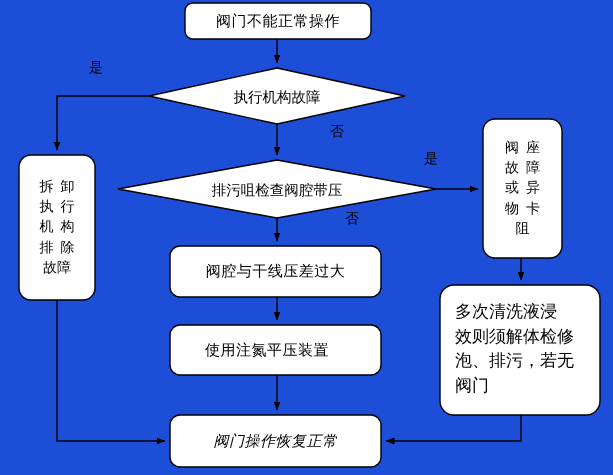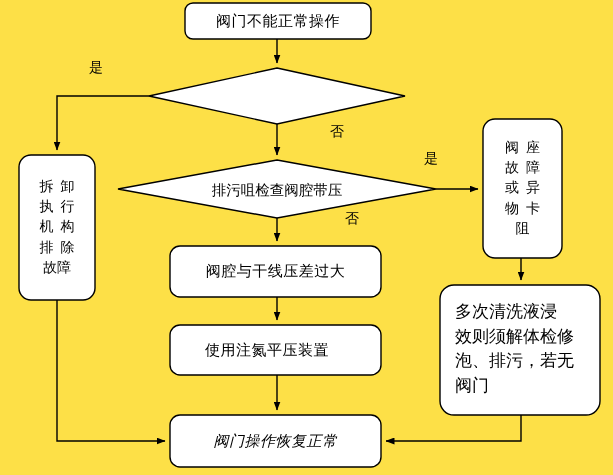--- a/index.html
+++ b/index.html
@@ -7,21 +7,21 @@
     padding: 0;
     background: #ffffff;
   }
   body {
     font-family: "Liberation Serif", "DejaVu Serif", serif;
   }
   #flowchart-root {
     position: relative;
     width: 613px;
     height: 475px;
-    background: #fde047;
+    background: #1d4ed8;
     overflow: hidden;
   }
   svg#flow-svg {
     position: absolute;
     left: 0;
     top: 0;
     width: 613px;
     height: 475px;
   }
   .node-shape {
@@ -136,20 +136,21 @@
 
     <path class="connector" d="M 521 258 L 521 280" marker-end="url(#arrowhead)"></path>
 
     <path class="connector" d="M 521 415 L 521 441 L 386 441" marker-end="url(#arrowhead)"></path>
 
     <path class="connector" d="M 57 300 L 57 441 L 165 441" marker-end="url(#arrowhead)"></path>
   </svg>
 
   <div class="node-text horizontal" style="left:185px; top:3px; width:186px; height:36px;">阀门不能正常操作</div>
 
+  <div class="diamond-label" style="left:177px; top:88px; width:200px;">执行机构故障</div>
 
   <div class="diamond-label" style="left:157px; top:181px; width:240px;">排污咀检查阀腔带压</div>
 
   <div class="node-text stacked" style="left:19px; top:155px; width:76px; height:145px;">
       <div>
         <span class="tline">拆  卸</span>
         <span class="tline">执  行</span>
         <span class="tline">机  构</span>
         <span class="tline">排  除</span>
         <span class="tline">故障</span>

